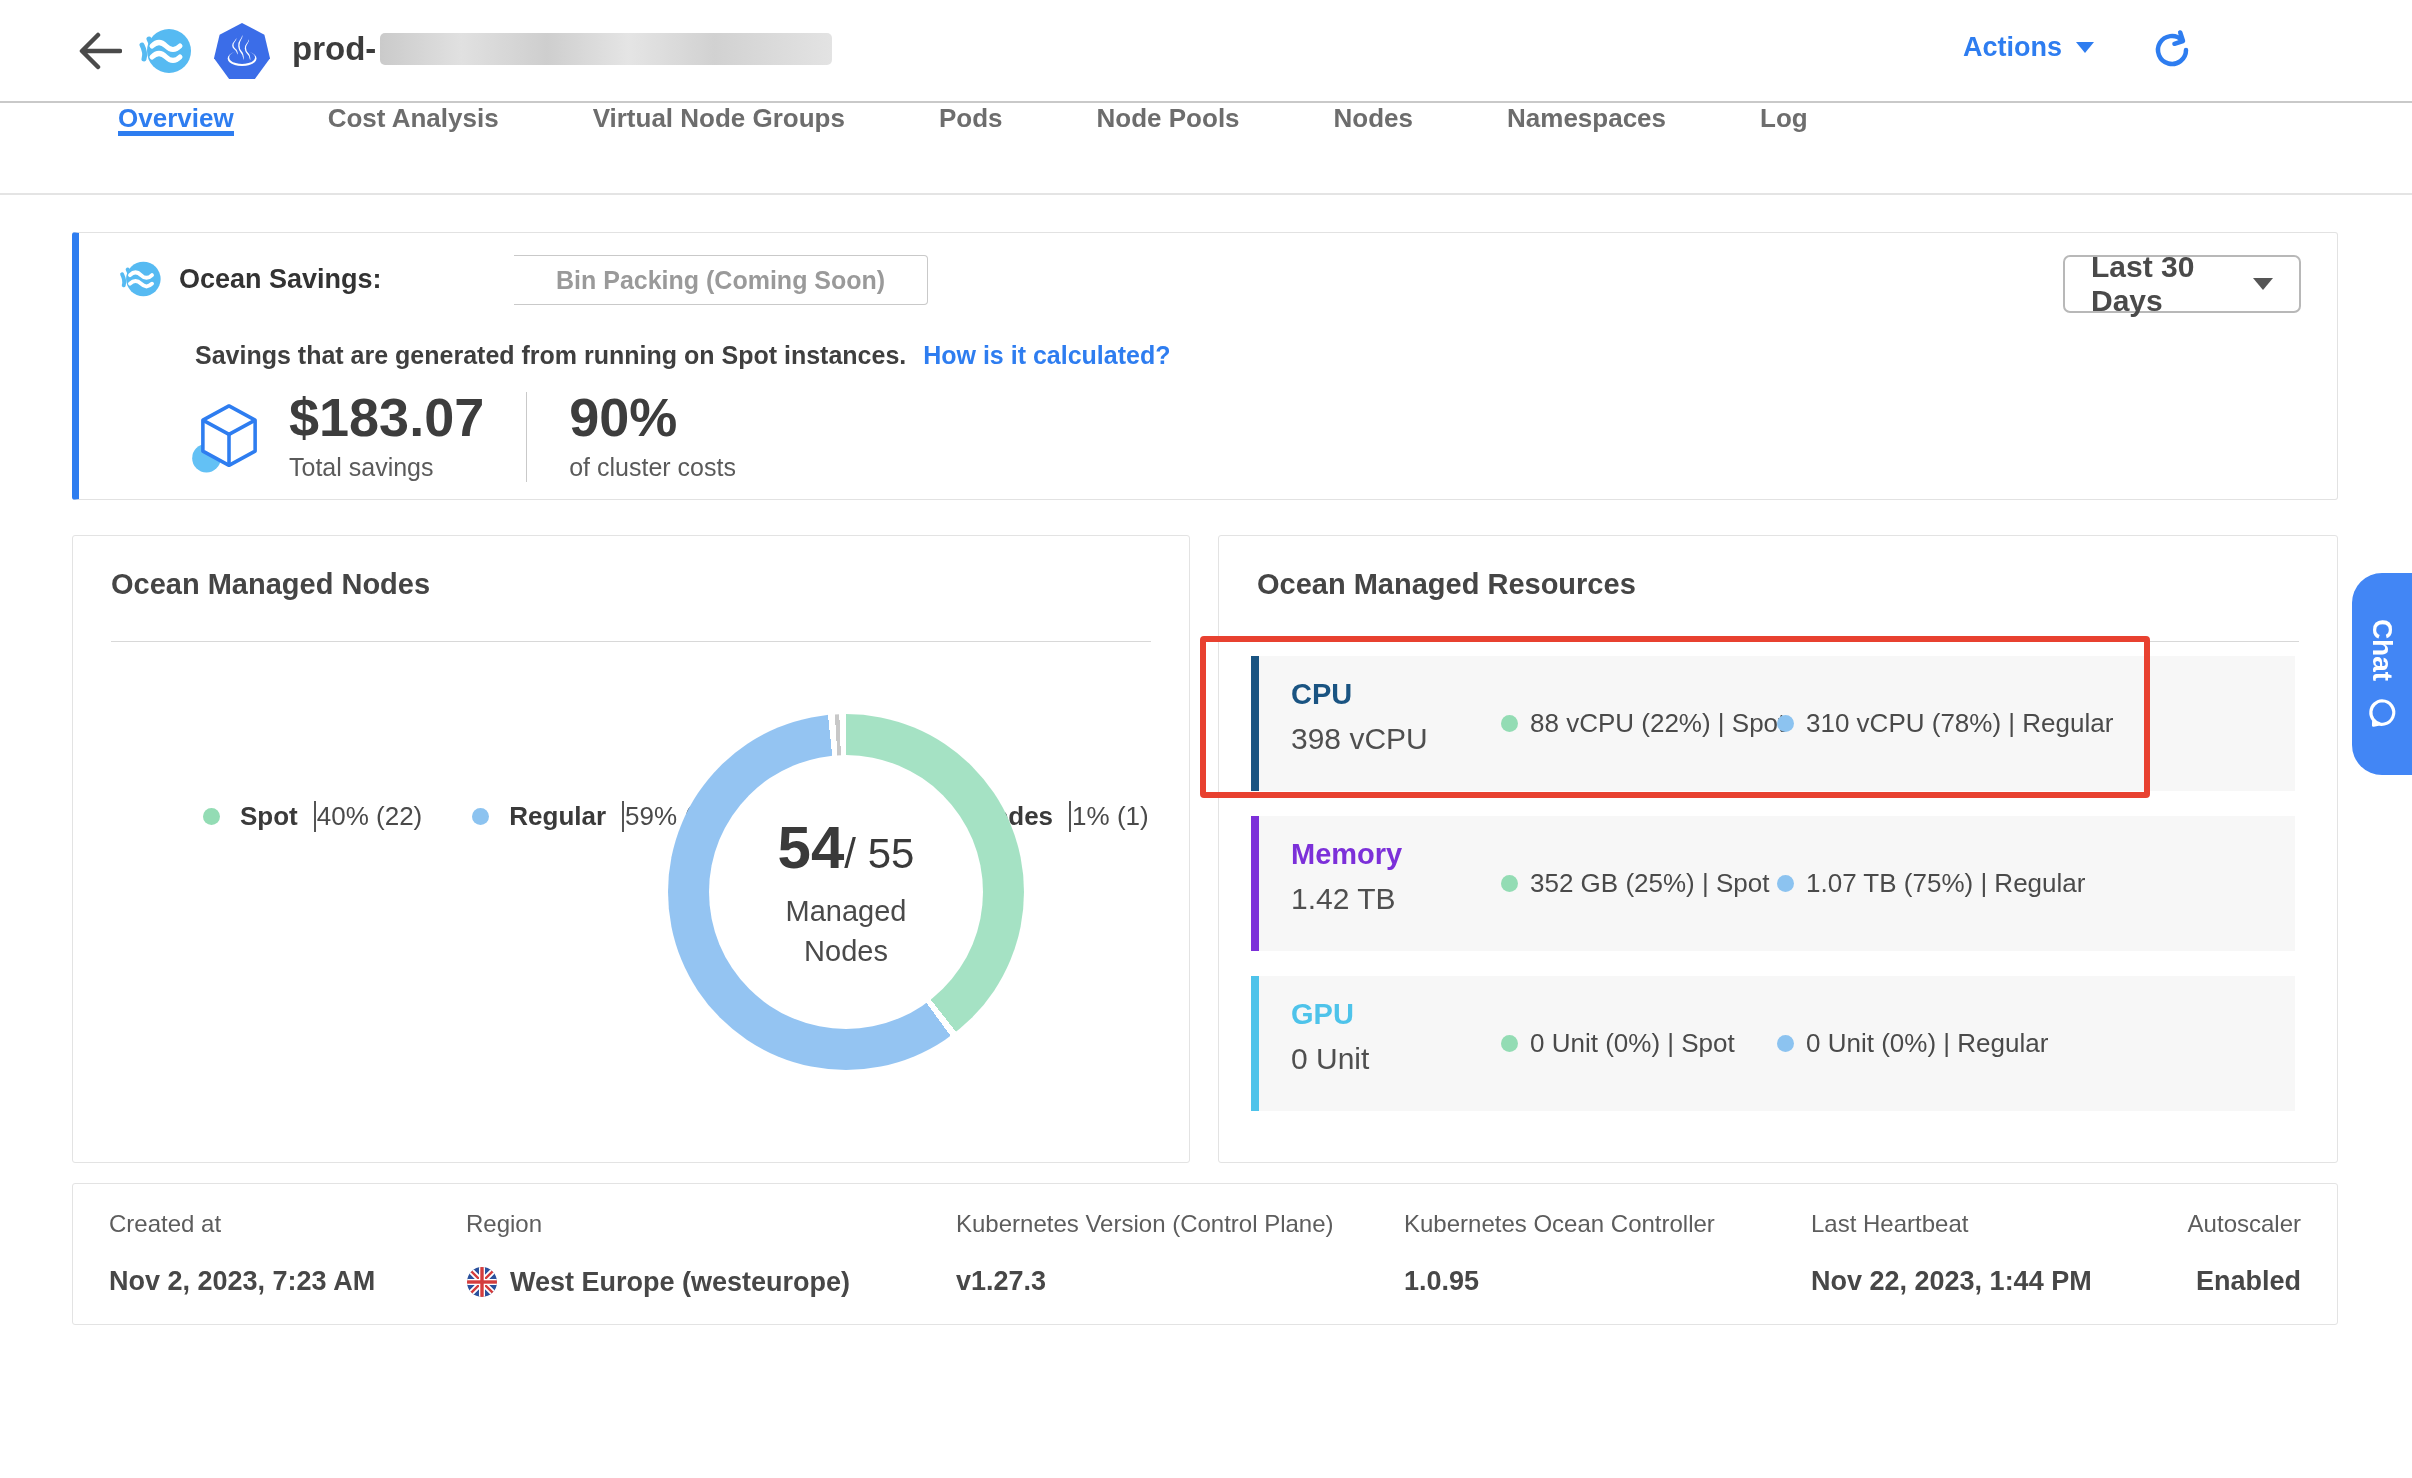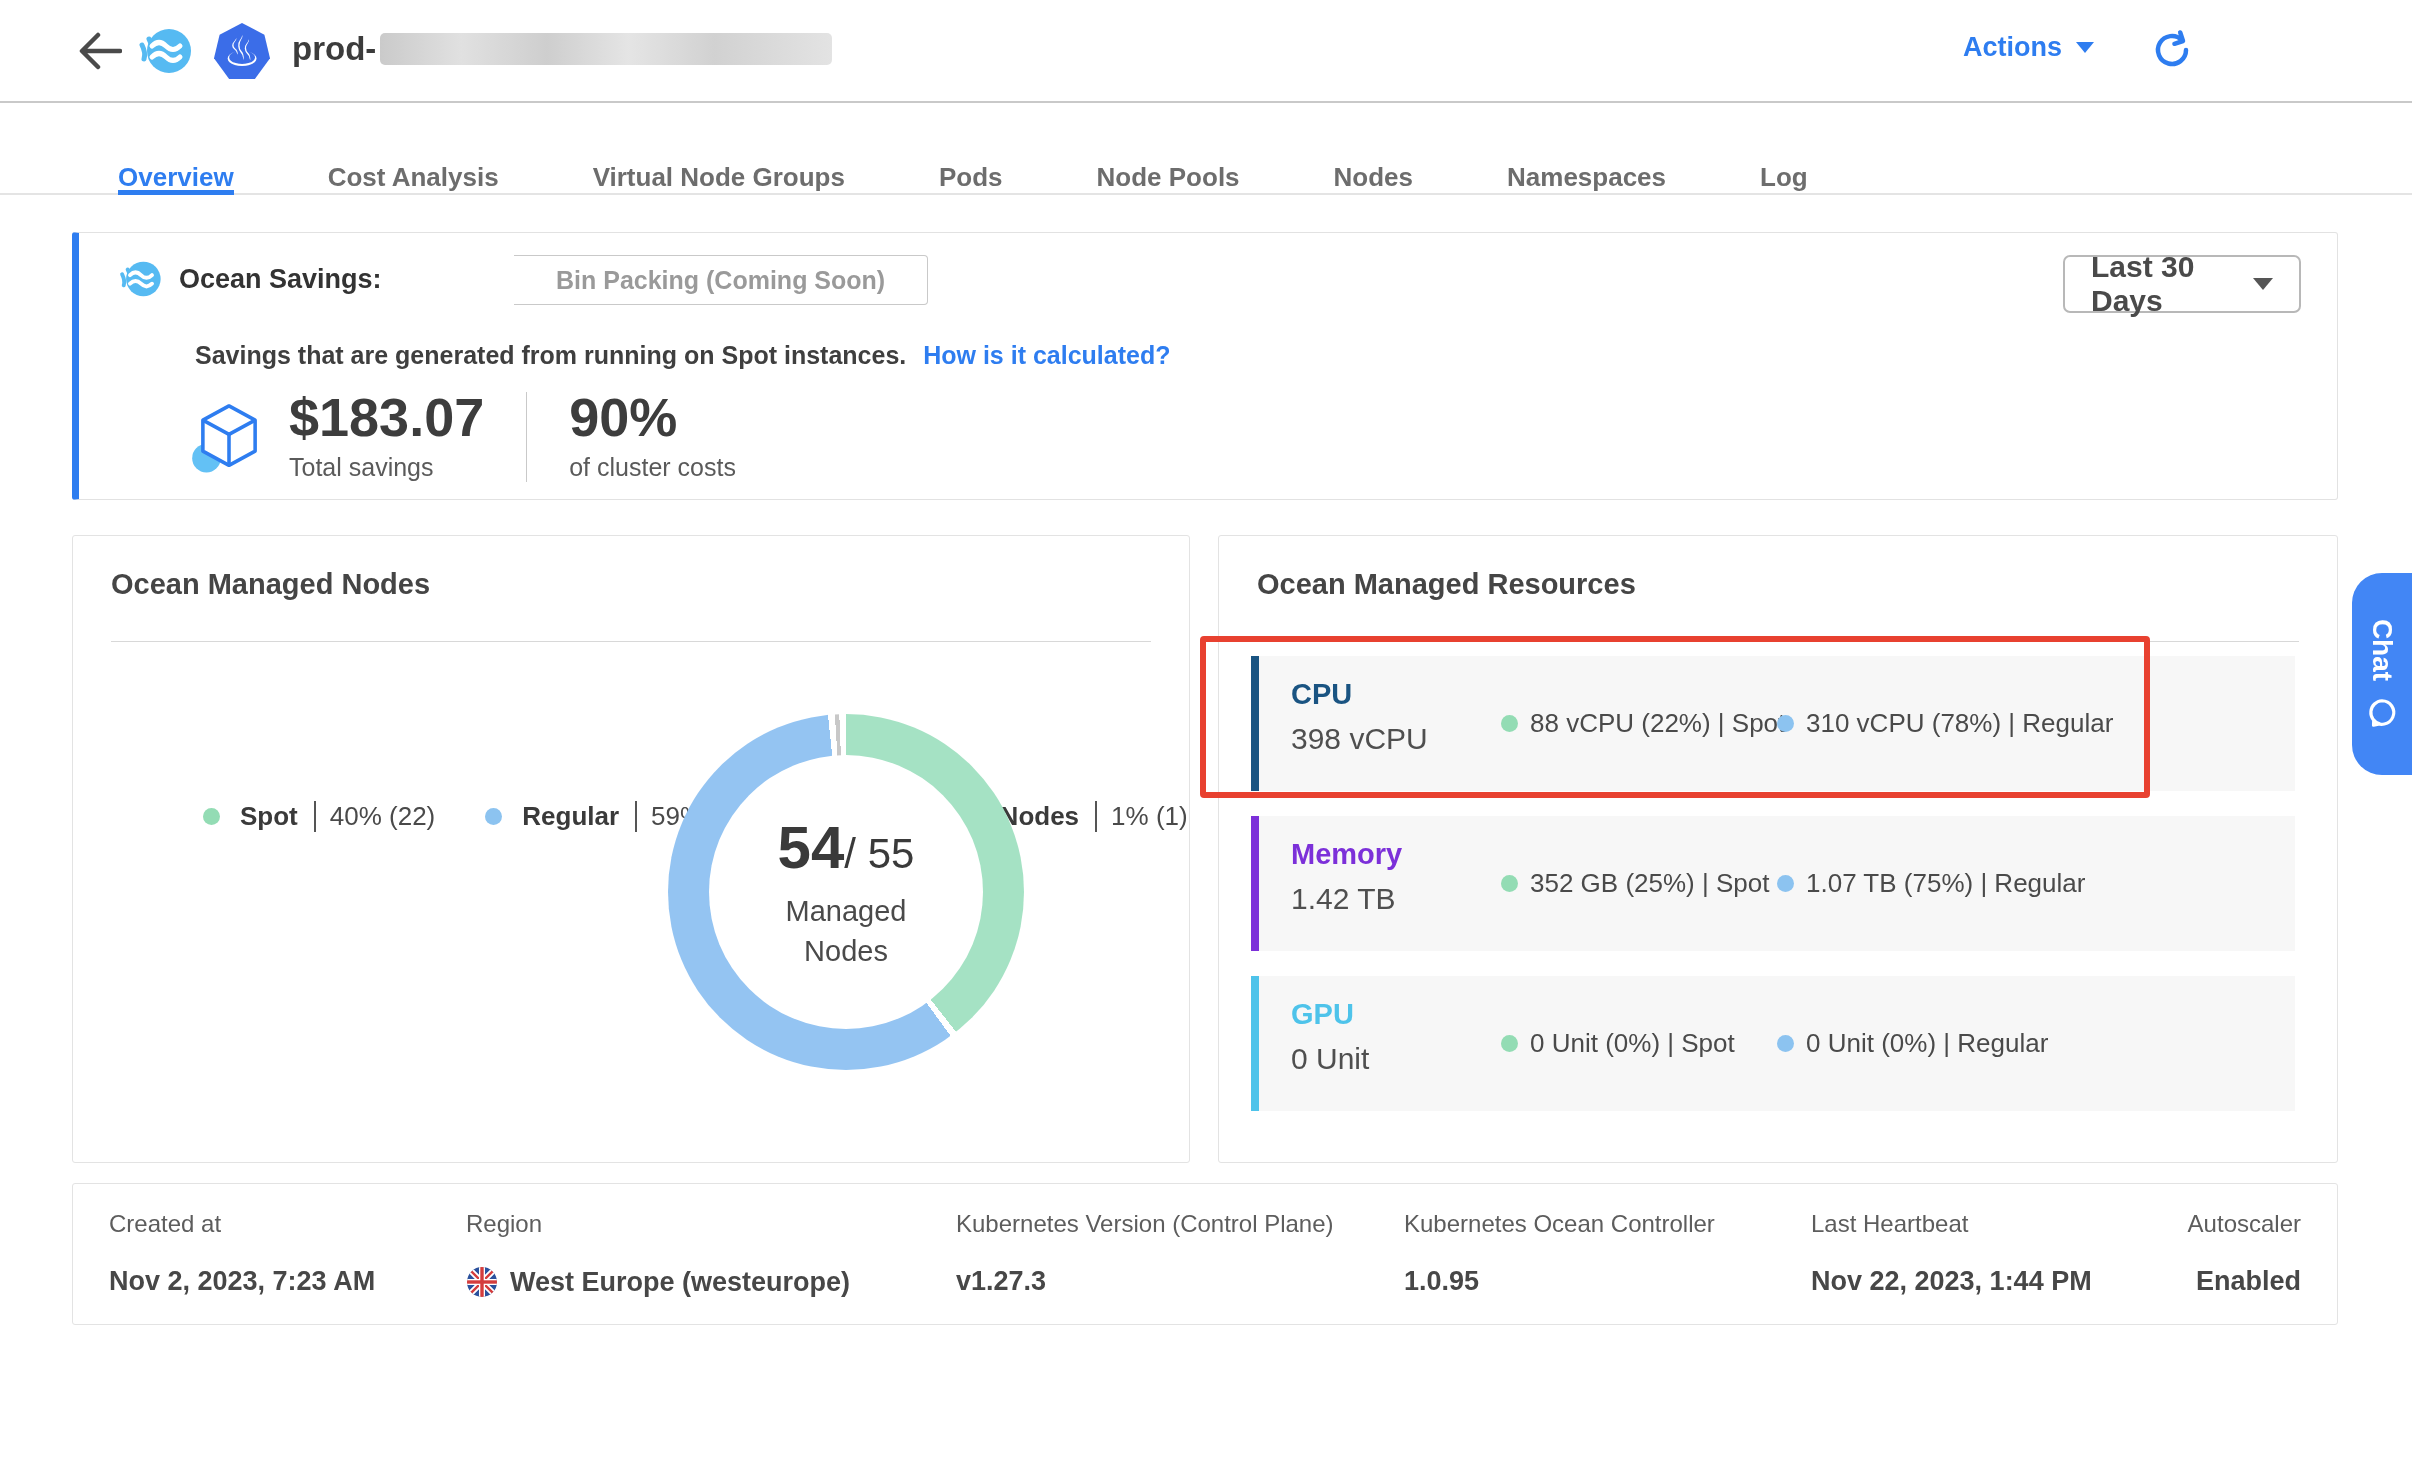--- a/index.html
+++ b/index.html
@@ -18,21 +18,21 @@
     display:flex; align-items:center; justify-content:center; color:#fff; font-size:42px; }
   .cluster-title { position:absolute; left:292px; top:30px; font-size:33px; font-weight:bold; color:#3c3c3c; display:flex; align-items:center; }
   .redacted { display:inline-block; width:452px; height:32px; margin-left:4px; border-radius:5px;
     background:linear-gradient(90deg,#bdbdbd 0%,#d9d9d9 18%,#c2c2c2 37%,#dedede 55%,#c6c6c6 74%,#dcdcdc 100%); opacity:.8; }
   .actions-btn { position:absolute; right:318px; top:32px; display:flex; align-items:center; gap:14px;
     color:#2e7df0; font-size:27px; font-weight:bold; cursor:pointer; }
   .caret-down-blue { width:0; height:0; border-left:9px solid transparent; border-right:9px solid transparent; border-top:11px solid #2e7df0; }
   .refresh-btn { position:absolute; right:218px; top:28px; width:44px; height:44px; cursor:pointer; }
   
   .tabs { position:absolute; top:103px; left:0; width:2412px; height:92px; border-bottom:2px solid #e4e4e4;
-    display:flex; align-items:flex-end; padding-left:118px; gap:94px; }
+    display:flex; align-items:flex-start; padding-left:118px; gap:94px; }
   .tab { display:flex; align-items:center; font-size:26px; font-weight:bold; color:#6d6d6d; position:relative; cursor:pointer; }
   .tab.active { color:#2e7df0; }
   .tab.active::after { content:""; position:absolute; left:0; right:0; bottom:-2px; height:5px; background:#2e7df0; }
   
   .savings-card { position:absolute; left:72px; top:232px; width:2266px; height:268px; background:#fff;
     border:1px solid #e2e2e2; border-left:7px solid #2e7df0; border-radius:3px; }
   .savings-head { position:absolute; left:40px; top:24px; display:flex; align-items:center; gap:16px; }
   .icon-ocean-sm { width:44px; height:44px; }
   .savings-label { font-size:27px; font-weight:bold; color:#333; }
   .toggle-group { position:absolute; left:435px; top:22px; display:flex; }
@@ -55,21 +55,21 @@
   .card { position:absolute; background:#fff; border:1px solid #e3e3e3; border-radius:3px; }
   .card-nodes { left:72px; top:535px; width:1118px; height:628px; }
   .card-resources { left:1218px; top:535px; width:1120px; height:628px; }
   .card-title { position:absolute; left:38px; top:32px; font-size:29px; font-weight:bold; color:#454545; }
   .card-divider { position:absolute; left:38px; right:38px; top:105px; height:1px; background:#d8d8d8; }
   
   .legend { position:absolute; left:130px; top:265px; display:flex; gap:50px; }
   .legend-item { display:flex; align-items:center; font-size:26px; }
   .legend-dot { width:17px; height:17px; border-radius:50%; margin-right:20px; }
   .legend-label { font-weight:bold; color:#3a3a3a; padding-right:16px; border-right:2px solid #555; }
-  .legend-value { color:#4a4a4a; padding-left:14px; }
+  .legend-value { color:#4a4a4a; padding-left:1px; }
   
   .donut-wrap { position:absolute; left:595px; top:178px; width:356px; height:356px; }
   .donut { width:356px; height:356px; border-radius:50%; position:relative; }
   .donut::after { content:""; position:absolute; inset:41px; background:#fff; border-radius:50%; }
   .donut-center { position:absolute; inset:0; display:flex; flex-direction:column; align-items:center; justify-content:center; z-index:2; }
   .donut-number { font-size:60px; color:#3a3a3a; }
   .donut-number b { font-weight:bold; }
   .donut-number span { font-size:42px; font-weight:normal; }
   .donut-caption { font-size:29px; color:#4a4a4a; margin-top:10px; width:200px; text-align:center; line-height:1.35; }
   

